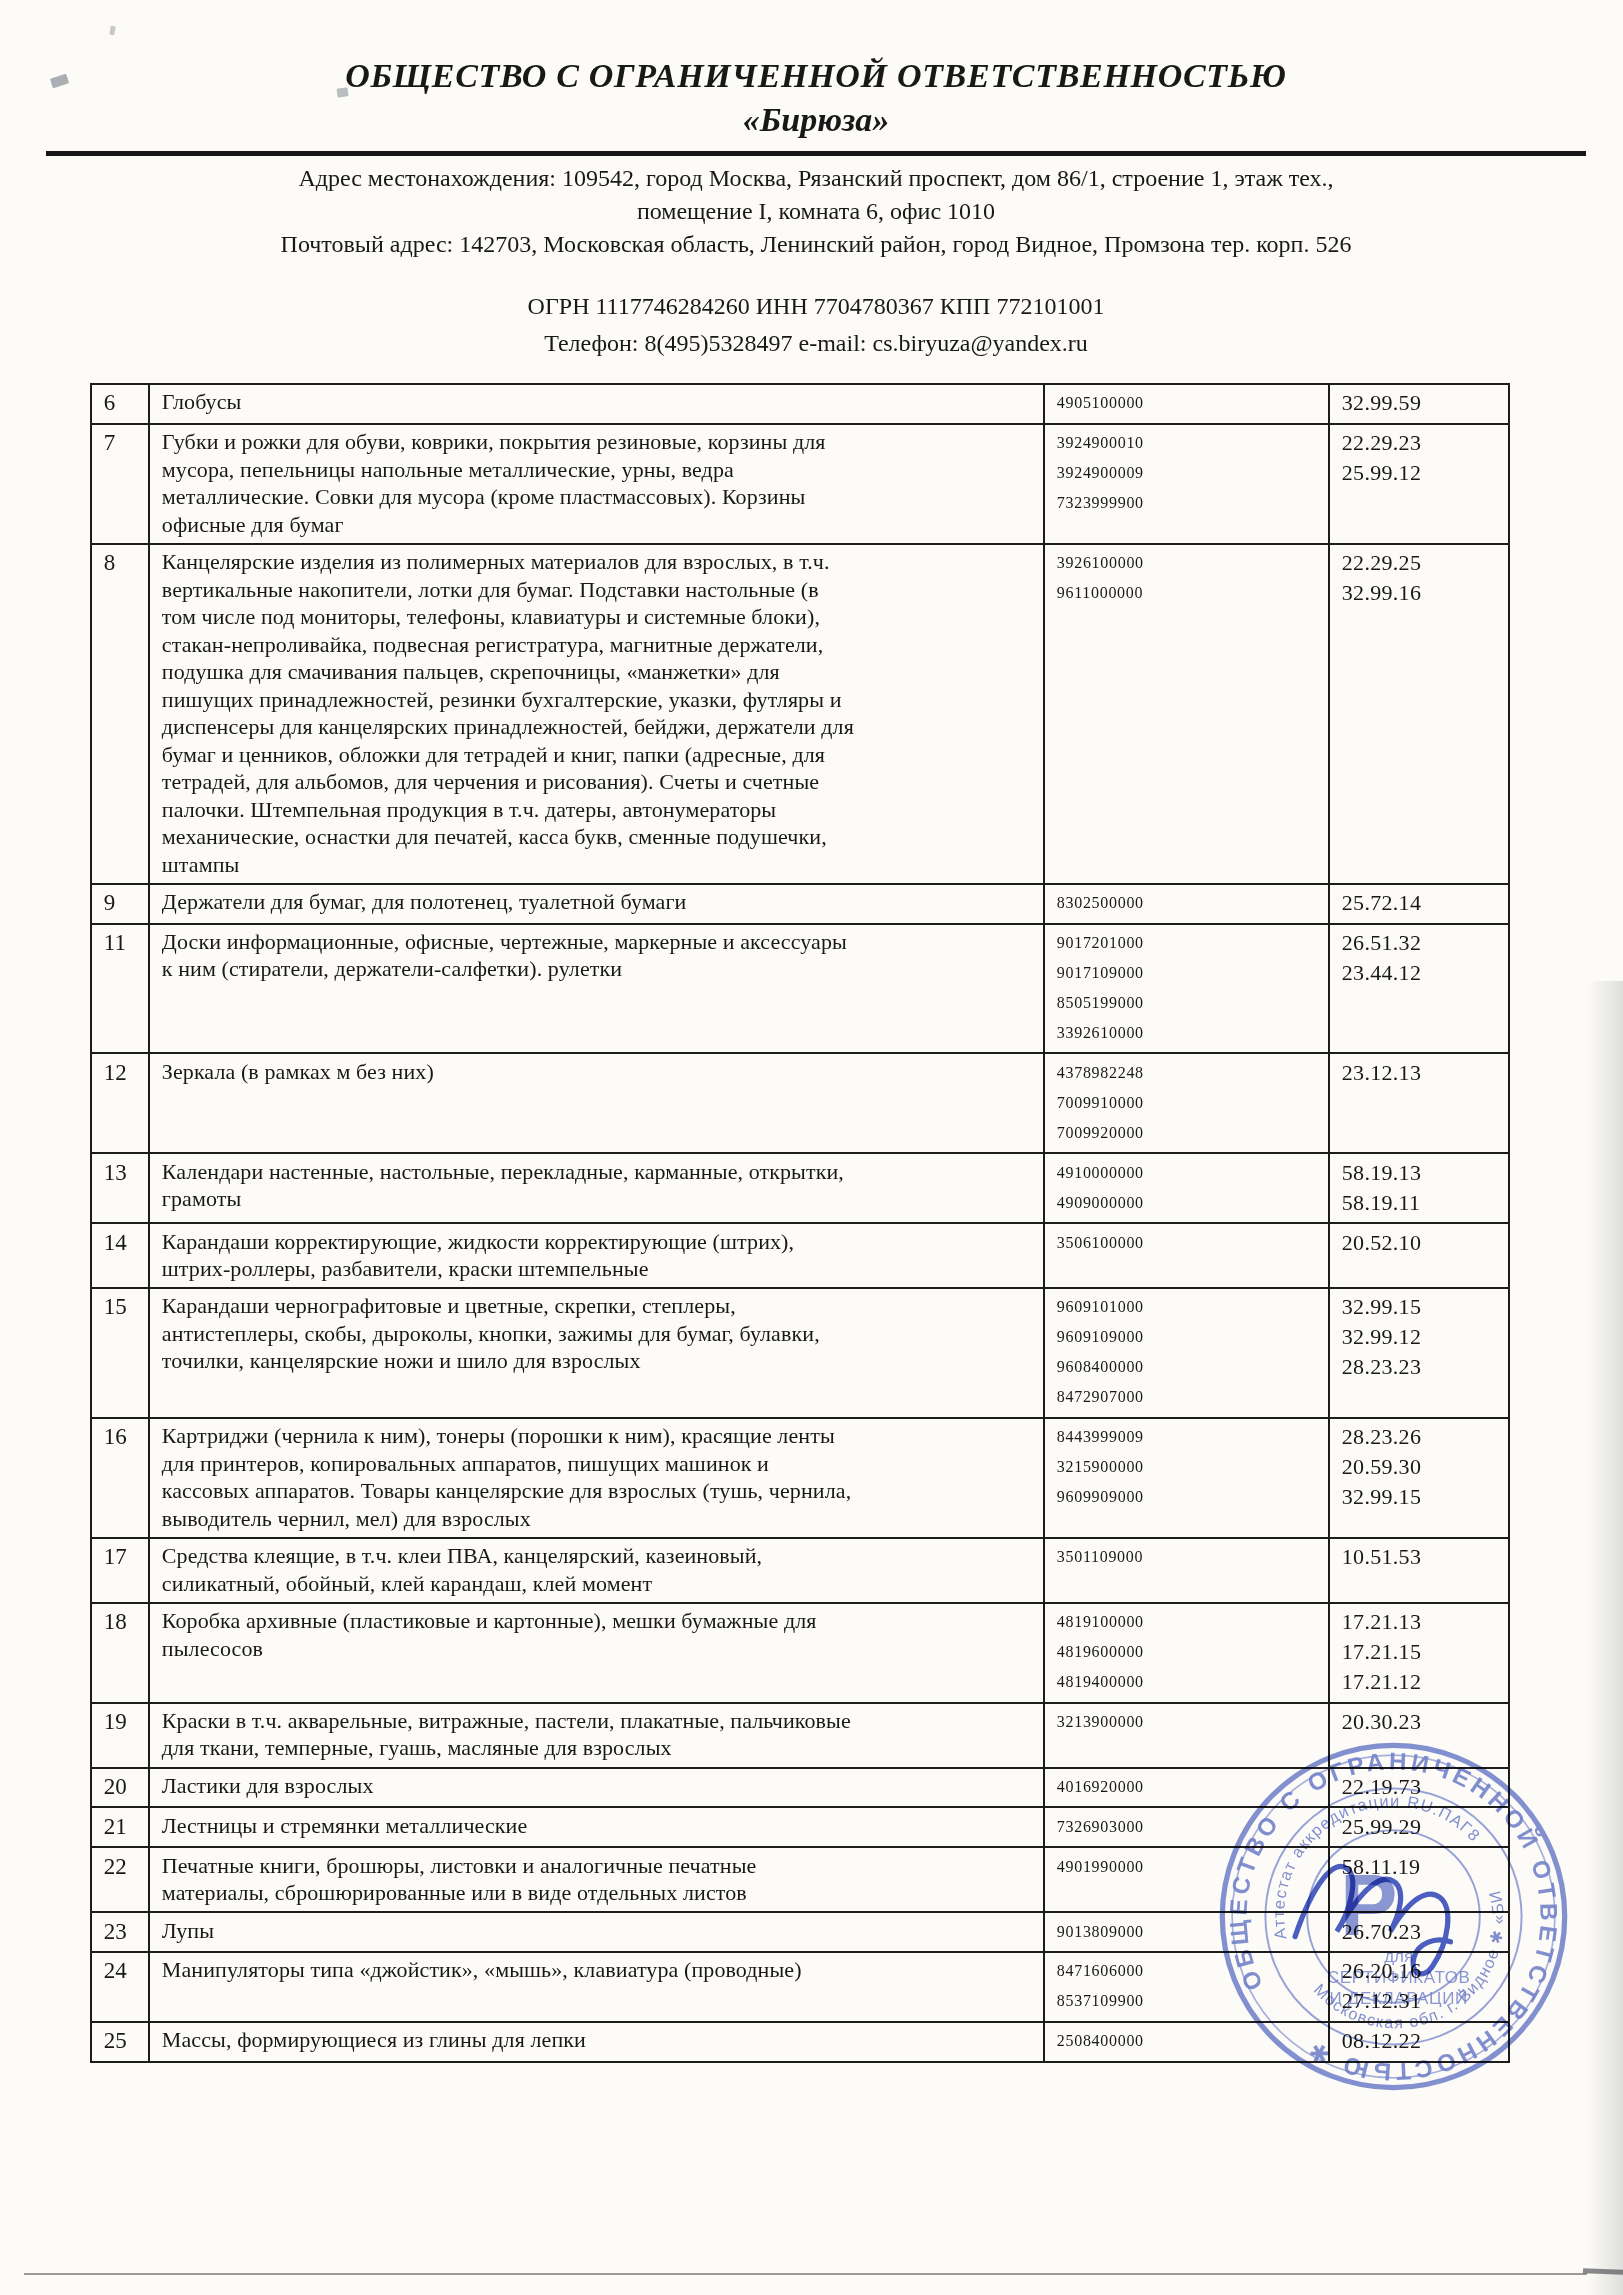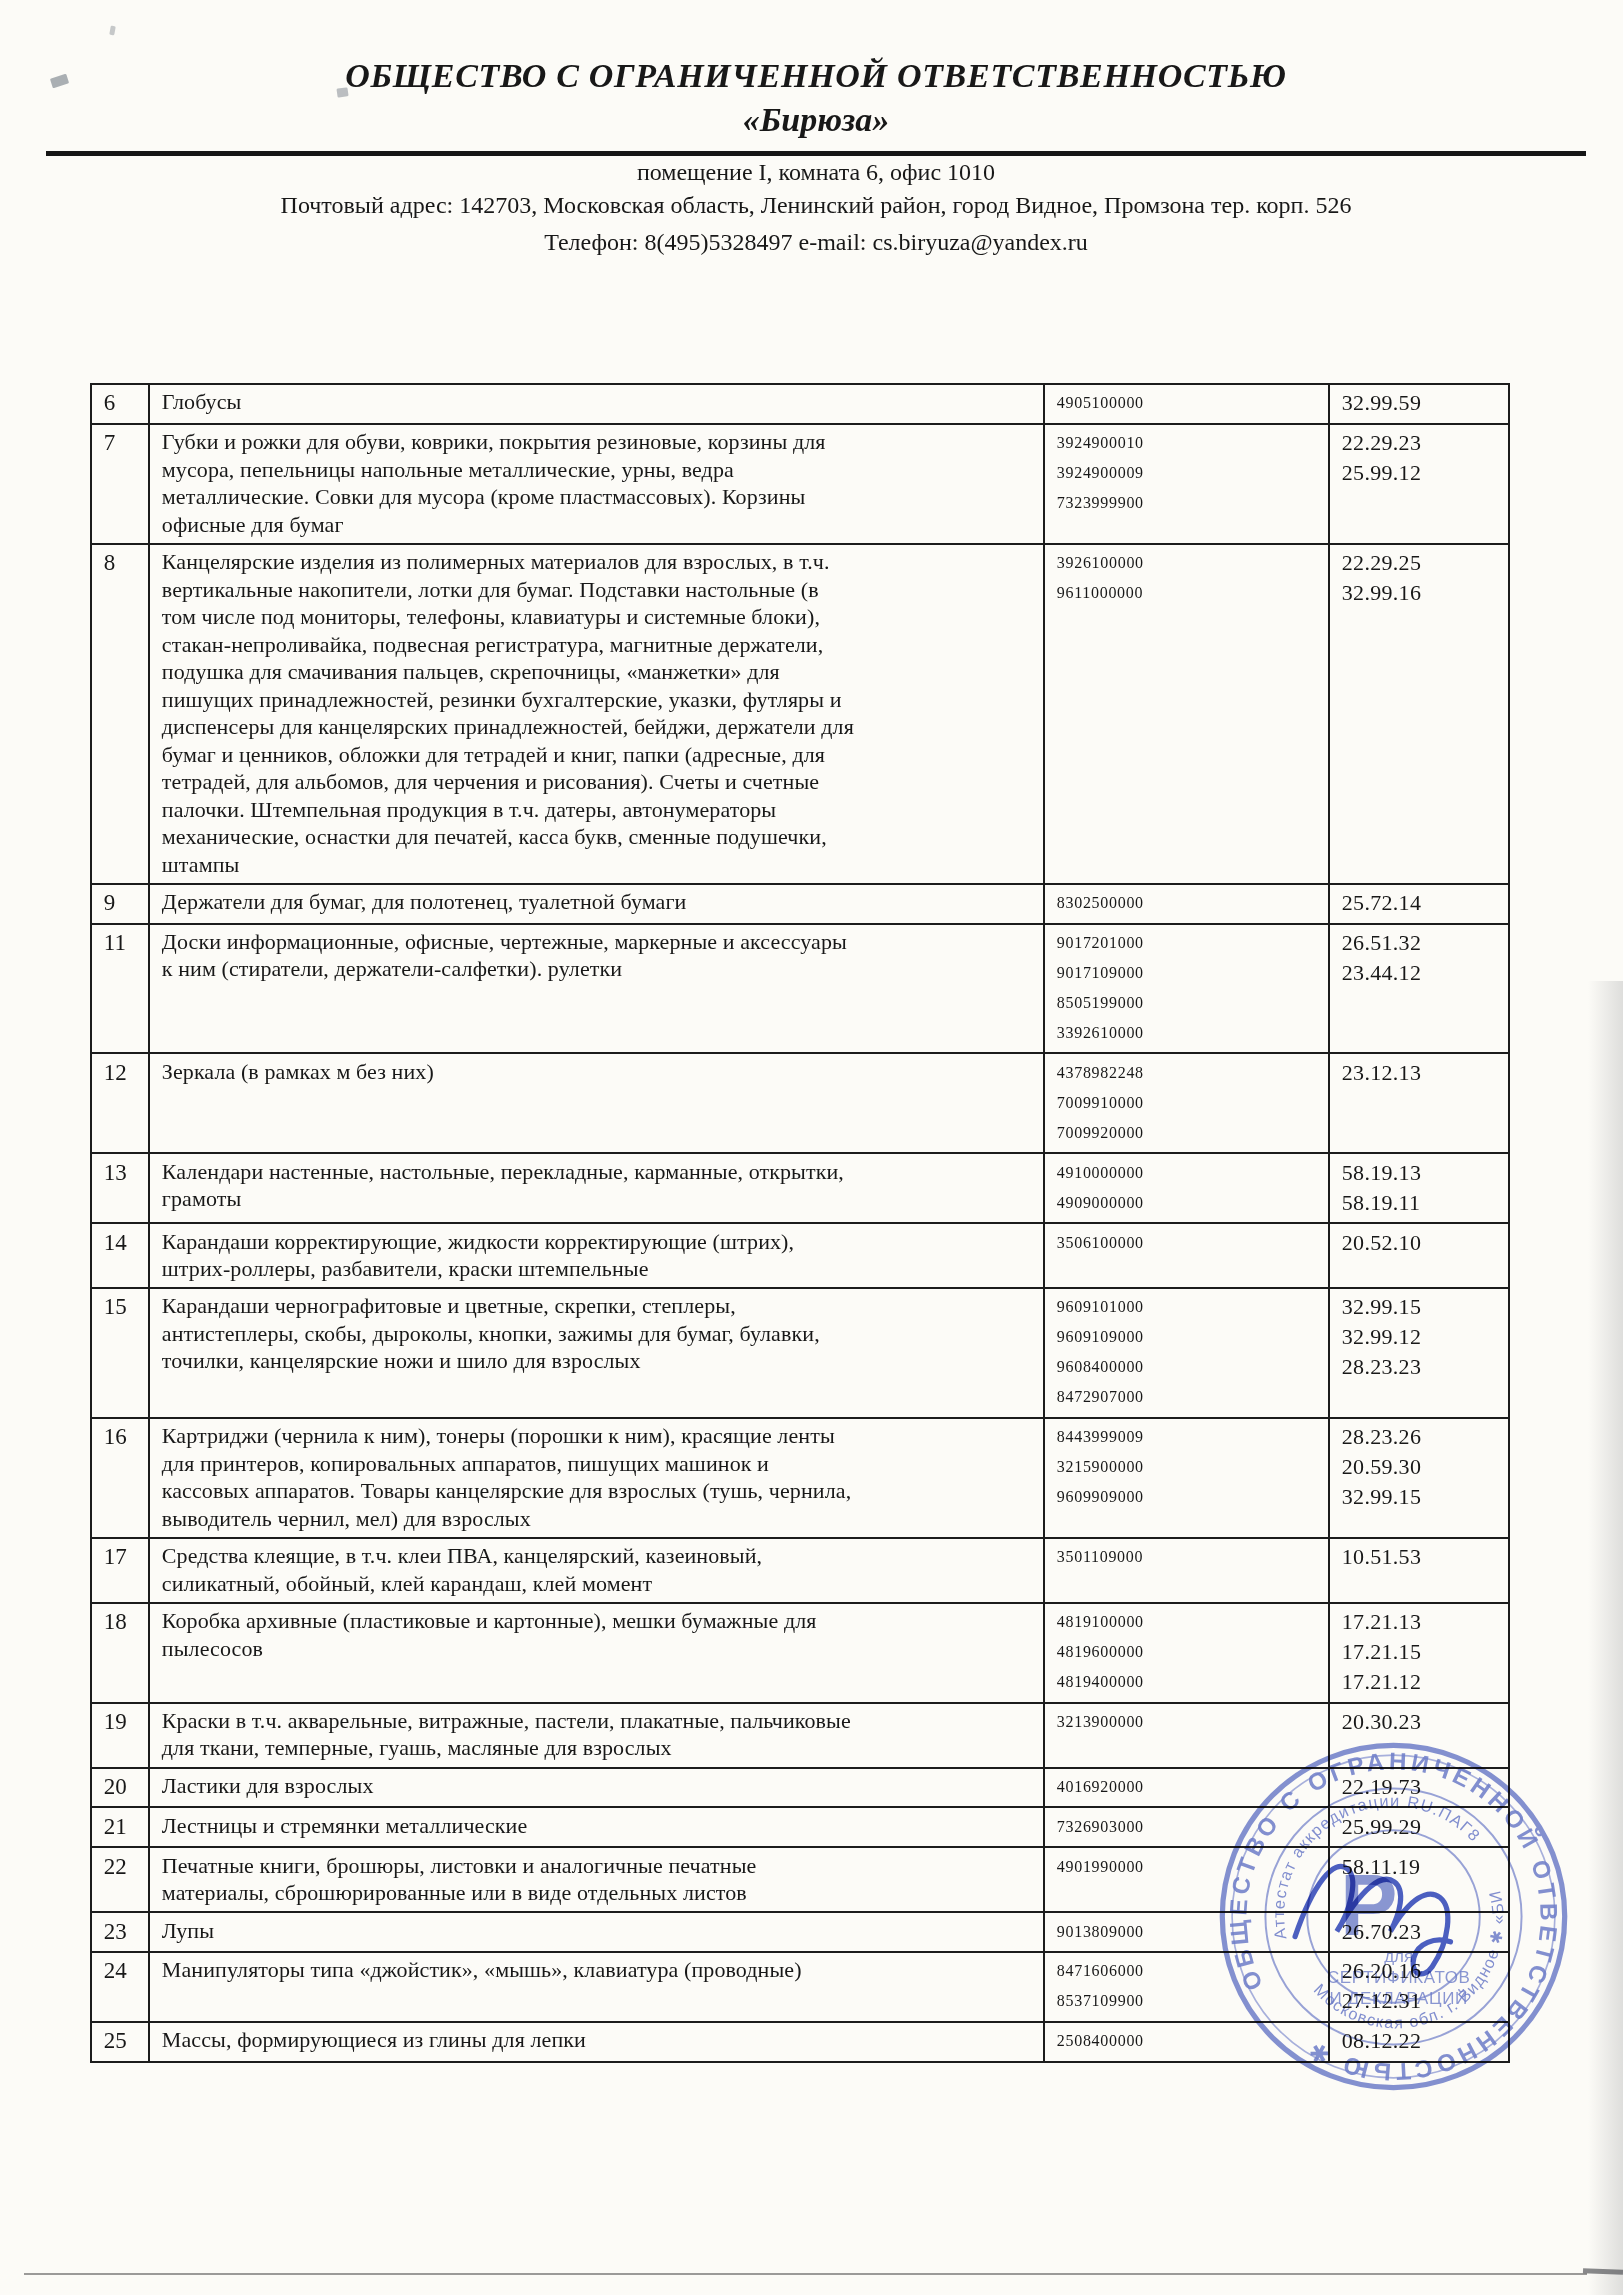--- a/index.html
+++ b/index.html
@@ -76,22 +76,24 @@
   <div class="artifact a2"></div>
   <div class="artifact a3"></div>
   <div class="scan-band-right"></div>
   <div class="scan-bottom-line"></div>
   <div class="scan-bottom-line-end"></div>
 
   <div class="header">
     <div class="org-title">ОБЩЕСТВО С ОГРАНИЧЕННОЙ ОТВЕТСТВЕННОСТЬЮ</div>
     <div class="org-sub">«Бирюза»</div>
     <div class="rule"></div>
+    <p class="addr">Адрес местонахождения: 109542, город Москва, Рязанский проспект, дом 86/1, строение 1, этаж тех.,</p>
     <p class="addr" style="margin-top:0">помещение I, комната 6, офис 1010</p>
     <p class="postal">Почтовый адрес: 142703, Московская область, Ленинский район, город Видное, Промзона тер. корп. 526</p>
+    <p class="reg">ОГРН 1117746284260 ИНН 7704780367 КПП 772101001</p>
     <p class="contact">Телефон: 8(495)5328497 e-mail: cs.biryuza@yandex.ru</p>
   </div>
 
   <table class="listing">
     <colgroup>
       <col style="width:58px">
       <col style="width:895px">
       <col style="width:285px">
       <col style="width:180px">
     </colgroup>

